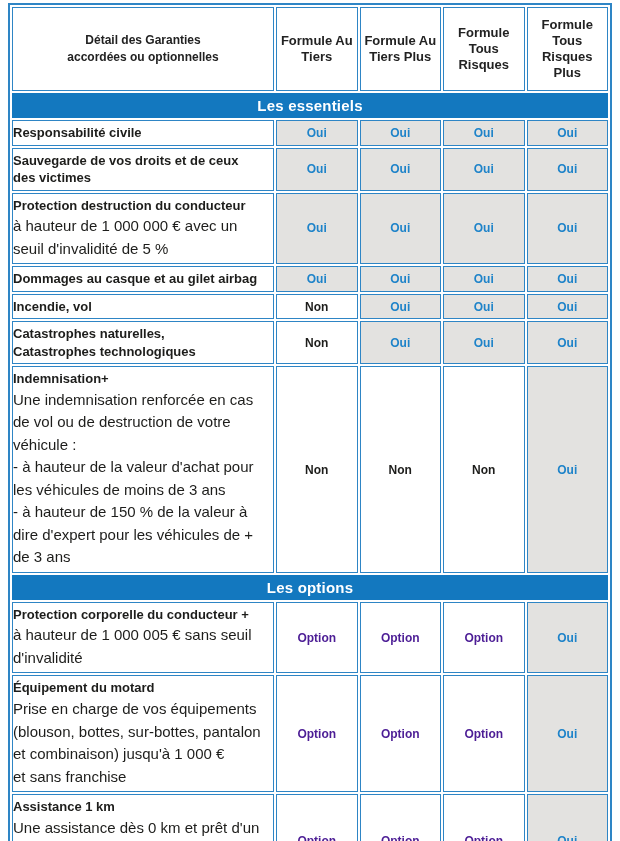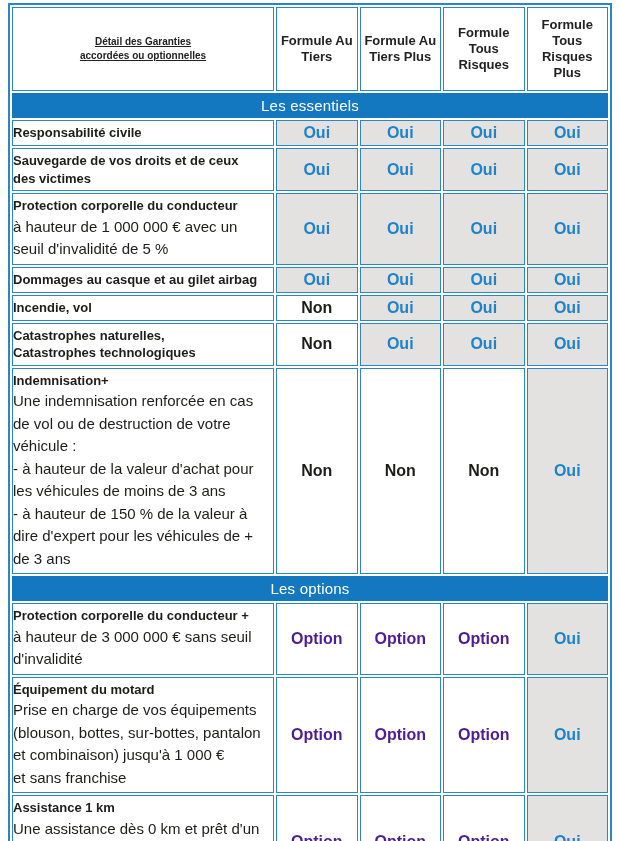--- a/index.html
+++ b/index.html
@@ -39,31 +39,30 @@
   thead th {
     height: 84px;
     font-weight: bold;
     color: #222222;
     text-align: center;
     padding: 2px 3px;
     font-size: 13px;
     line-height: 1.25;
   }
   th.title-cell {
-    font-size: 10px;
+    font-size: 12px;
     white-space: pre-line;
     line-height: 1.45;
-    text-decoration: underline;
   }
 
   td.section-bar {
     background: #1378bf;
     border-color: #1378bf;
     color: #ffffff;
-    font-weight: normal;
+    font-weight: bold;
     font-size: 15px;
     text-align: center;
     padding: 3px 0;
     letter-spacing: 0.2px;
   }
 
   td.label {
     padding: 3px 6px 3px 0;
     color: #1d1d1b;
   }
@@ -77,21 +76,21 @@
     font-size: 15px;
     line-height: 1.5;
     white-space: pre-line;
     margin-top: 1px;
   }
   .row-desc:empty { display: none; }
 
   td.val {
     text-align: center;
     font-weight: bold;
-    font-size: 16px;
+    font-size: 12px;
     padding: 3px 2px;
     color: #1d1d1b;
   }
   td.val.v-oui {
     background: #e3e2e0;
     color: #1e83c9;
   }
   td.val.v-option {
     background: #ffffff;
     color: #4c1d95;
@@ -148,21 +147,21 @@
 
           </td>
           <td class="val v-oui">Oui</td>
           <td class="val v-oui">Oui</td>
           <td class="val v-oui">Oui</td>
           <td class="val v-oui">Oui</td>
         </tr>
 
         <tr>
           <td class="label">
-            <div class="row-title">Protection corporelle du conducteur</div>
+            <div class="row-title">Protection destruction du conducteur</div>
             <div class="row-desc">à hauteur de 1 000 000 € avec un seuil d'invalidité de 5 %</div>
           </td>
           <td class="val v-oui">Oui</td>
           <td class="val v-oui">Oui</td>
           <td class="val v-oui">Oui</td>
           <td class="val v-oui">Oui</td>
         </tr>
 
         <tr>
           <td class="label">
@@ -213,21 +212,21 @@
           <td class="val v-oui">Oui</td>
         </tr>
 
         <tr>
           <td class="section-bar" colspan="5">Les options</td>
         </tr>
 
         <tr>
           <td class="label">
             <div class="row-title">Protection corporelle du conducteur +</div>
-            <div class="row-desc">à hauteur de 3 000 000 € sans seuil d'invalidité</div>
+            <div class="row-desc">à hauteur de 1 000 005 € sans seuil d'invalidité</div>
           </td>
           <td class="val v-option">Option</td>
           <td class="val v-option">Option</td>
           <td class="val v-option">Option</td>
           <td class="val v-oui">Oui</td>
         </tr>
 
         <tr>
           <td class="label">
             <div class="row-title">Équipement du motard</div>

